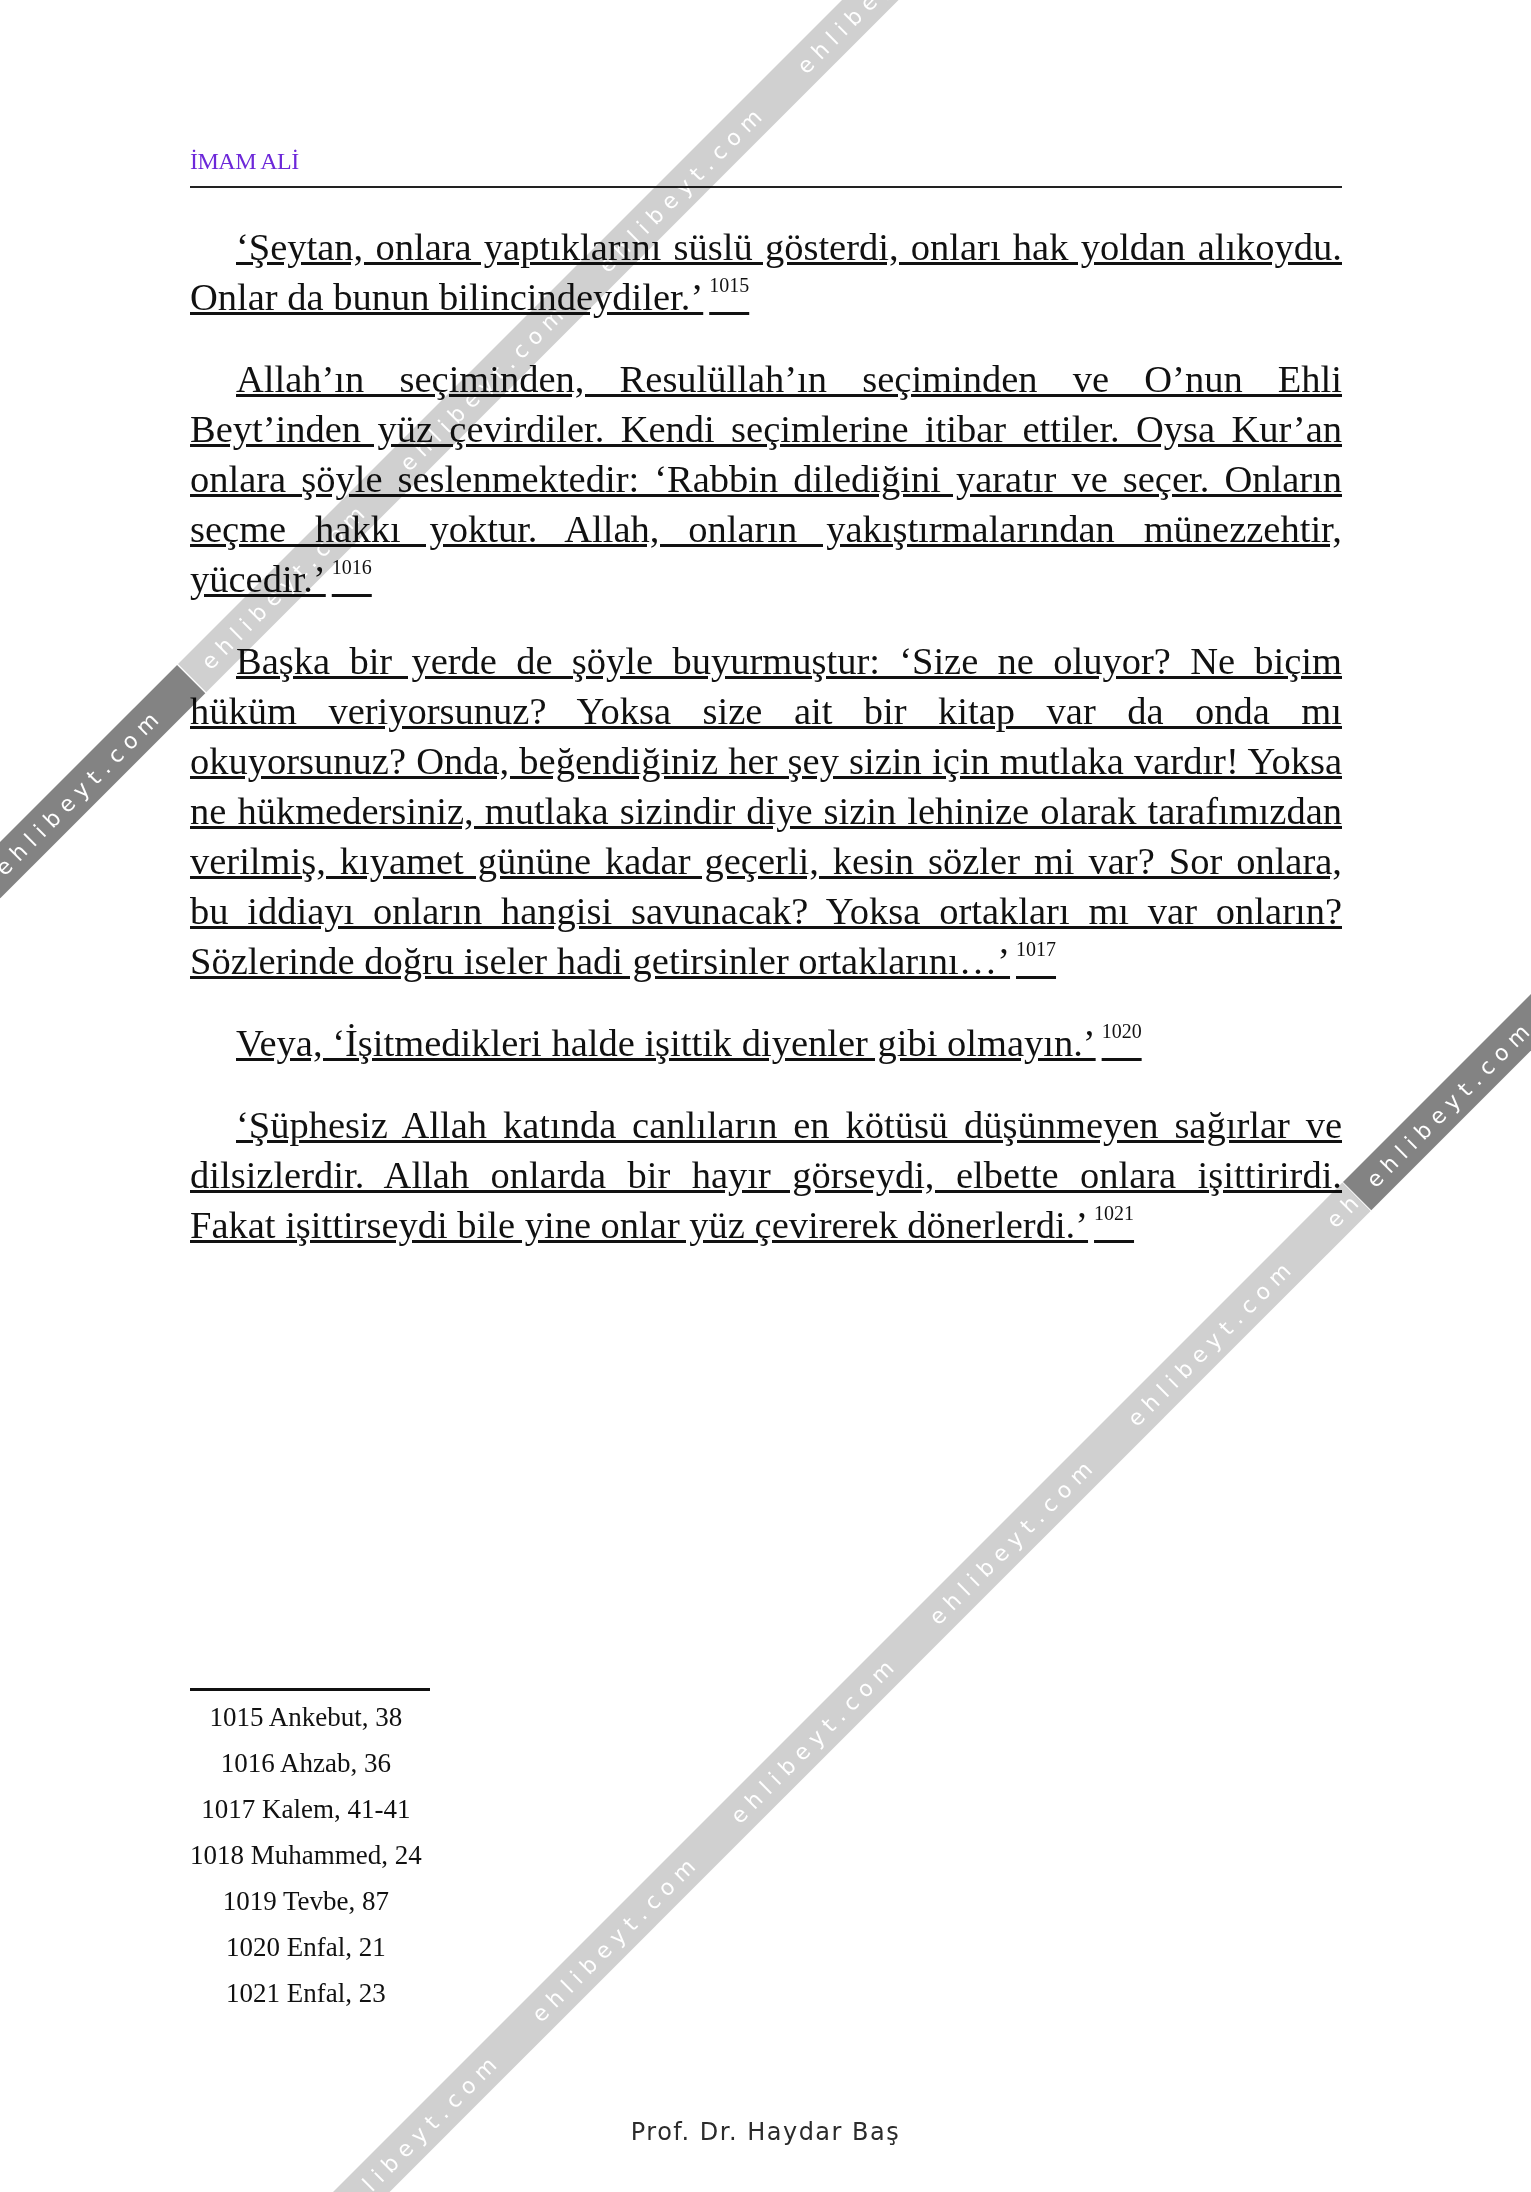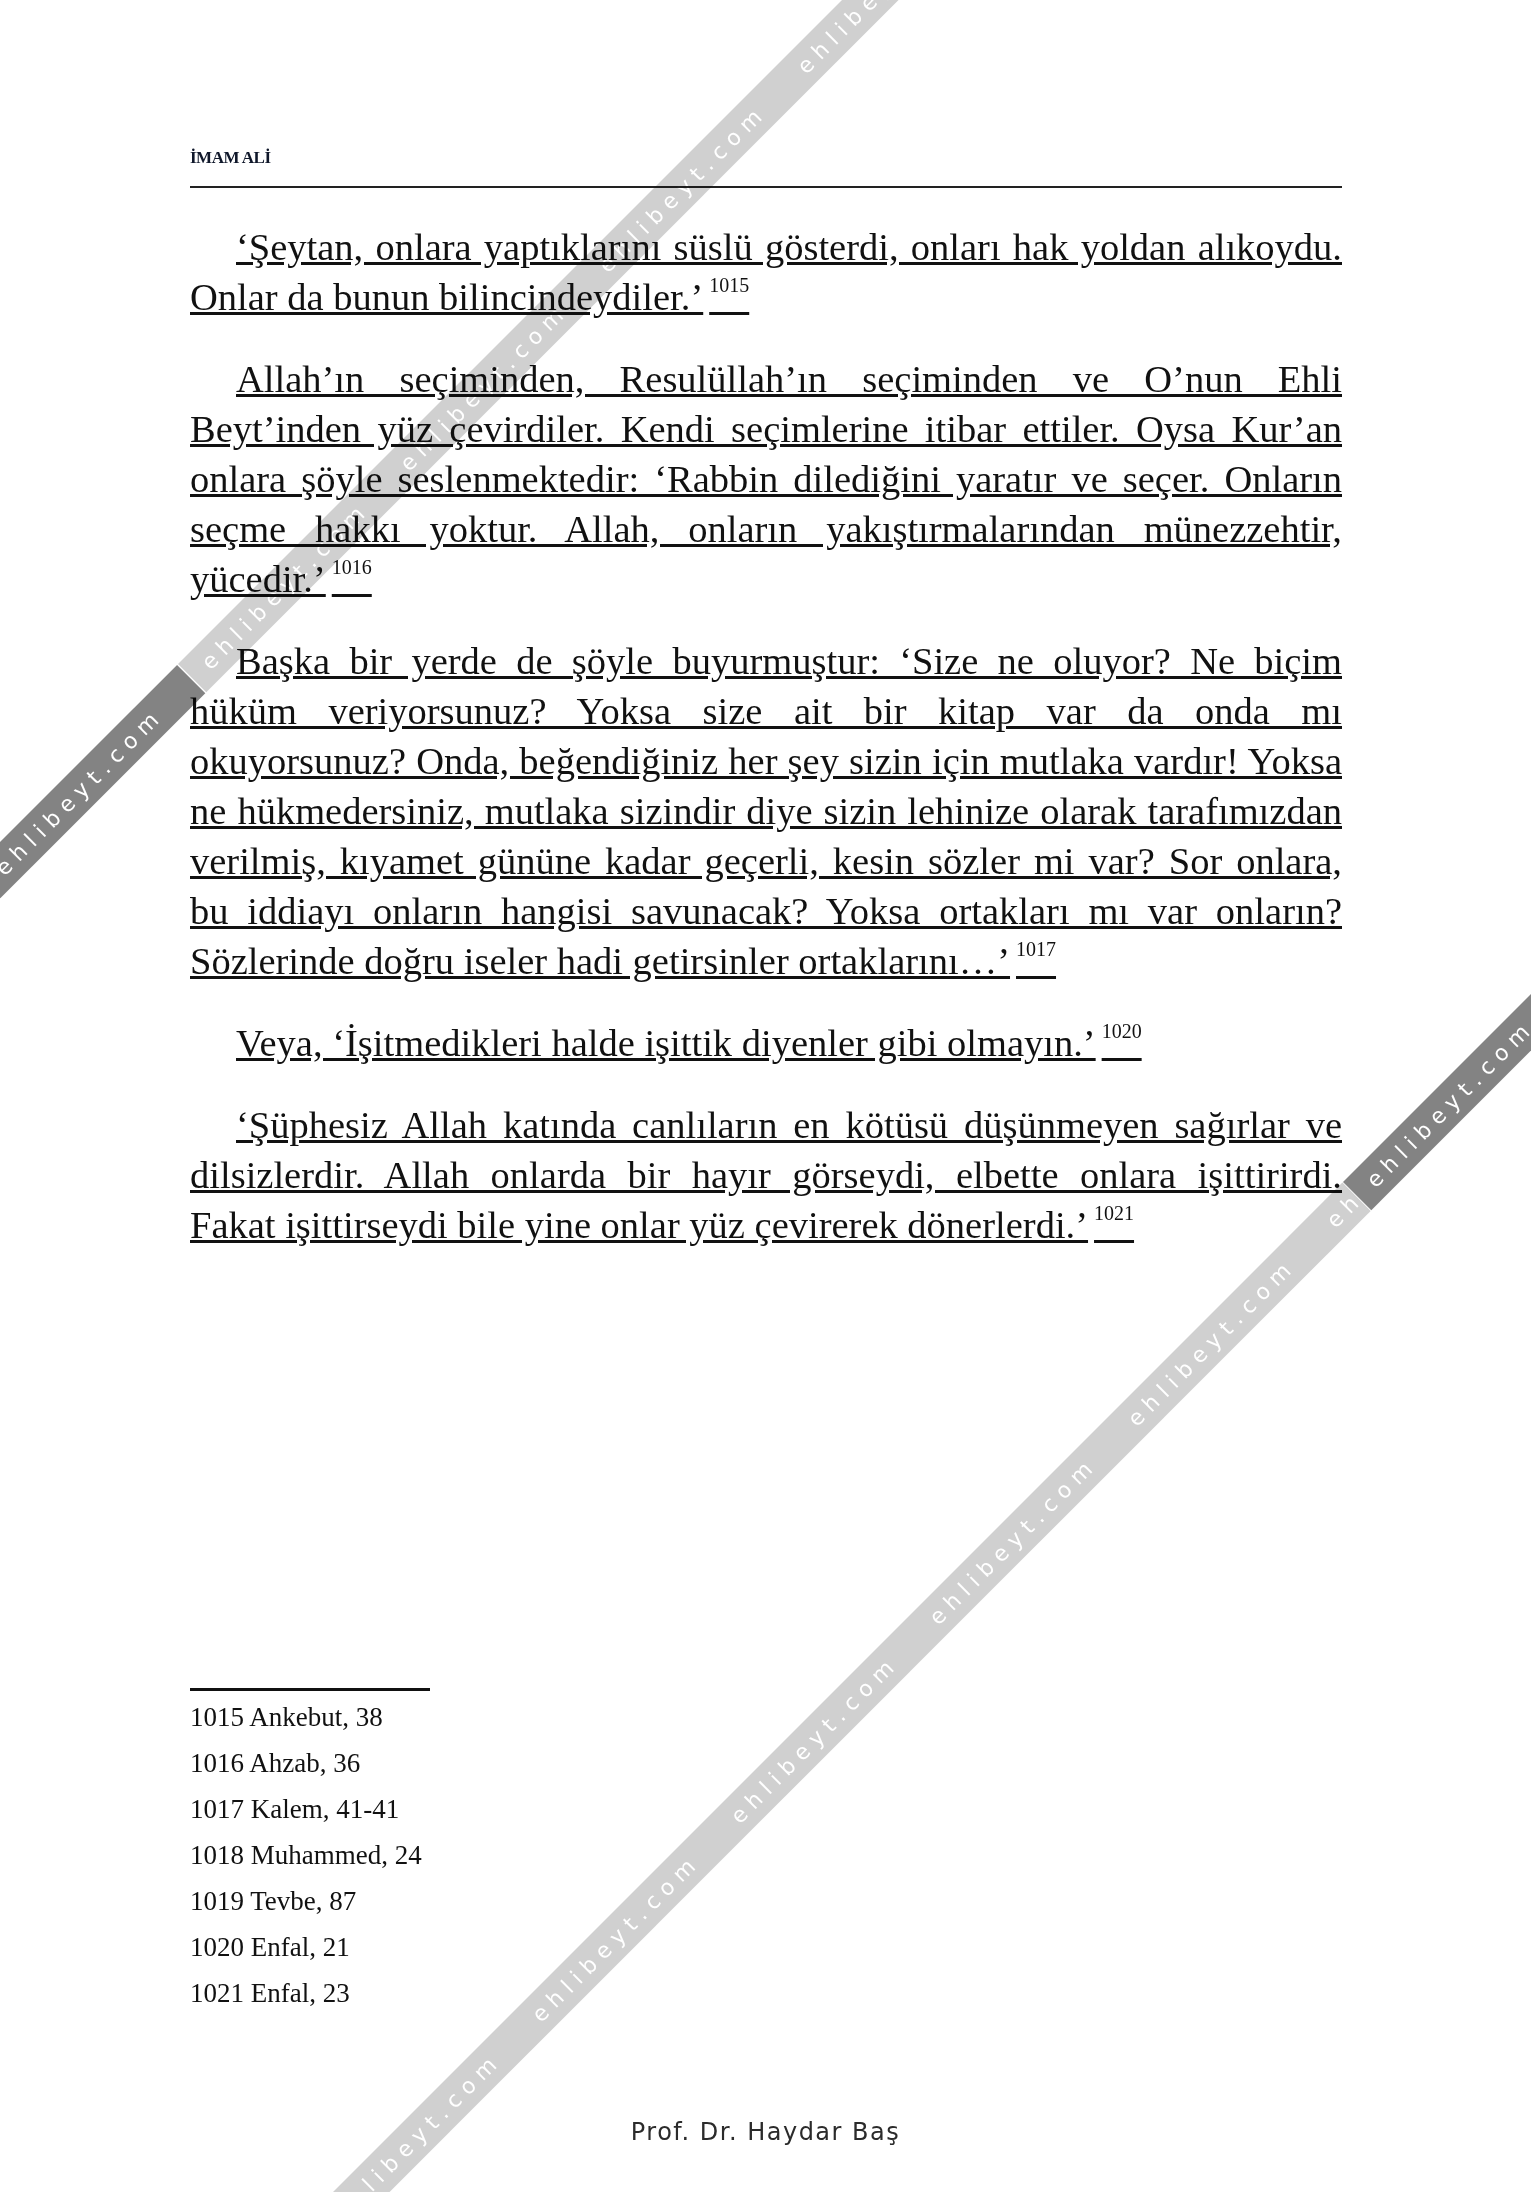--- a/index.html
+++ b/index.html
@@ -20,24 +20,24 @@
       left: 0; top: 0;
       width: 1531px; height: 2192px;
       background: #ffffff;
     }
     
     .running-head {
       position: absolute;
       left: 190px;
       top: 148px;
       font-family: "Liberation Serif", serif;
-      font-weight: bold;
-      font-size: 17px;
+      font-weight: normal;
+      font-size: 24px;
       letter-spacing: -0.5px;
-      color: #0f172a;
+      color: #6d28d9;
     }
     .head-rule {
       position: absolute;
       left: 190px;
       top: 186px;
       width: 1152px;
       height: 2px;
       background: #222;
     }
     
@@ -71,21 +71,21 @@
       height: 3px;
       background: #111;
     }
     .footnotes {
       position: absolute;
       left: 190px;
       top: 1694px;
       font-size: 27px;
       line-height: 46px;
     }
-    .footnote { white-space: nowrap; }
+    .footnote { white-space: nowrap; text-align: center; }
     
     .page-footer {
       position: absolute;
       left: 0;
       width: 1531px;
       top: 2118px;
       text-align: center;
       font-family: "DejaVu Sans", sans-serif;
       font-size: 24px;
       letter-spacing: 1.5px;

